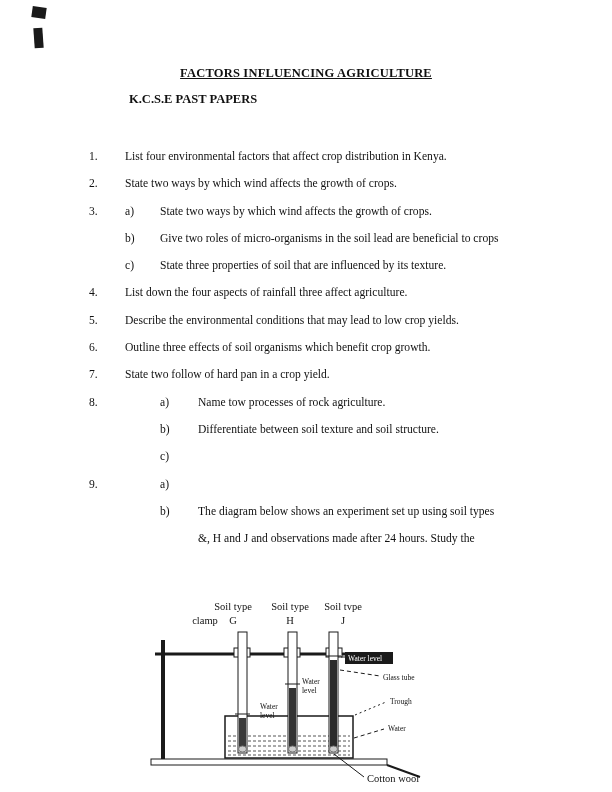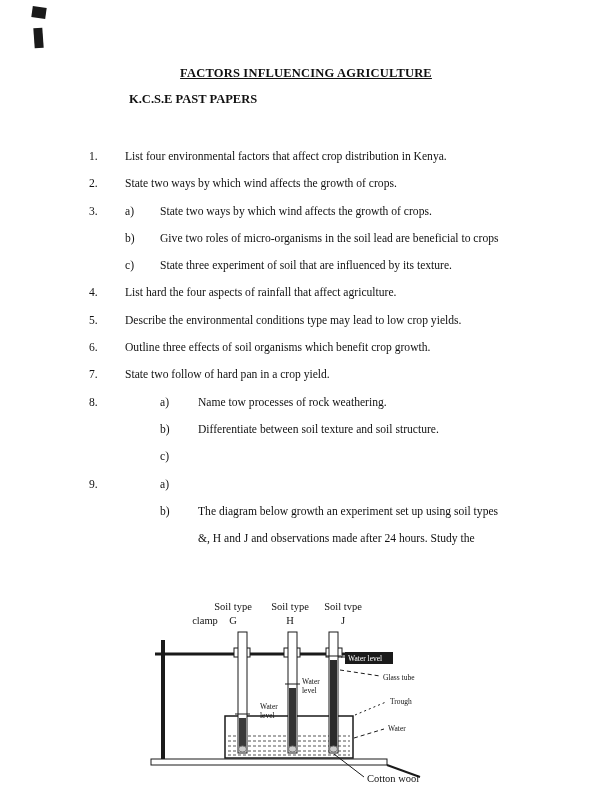--- a/index.html
+++ b/index.html
@@ -73,48 +73,48 @@
       <span class="q-text">State two ways by which wind affects the growth of crops.</span>
     </div>
     <div class="q-row">
       <span class="q-num"></span>
       <span class="q-letter">b)</span>
       <span class="q-text">Give two roles of micro-organisms in the soil lead are beneficial to crops</span>
     </div>
     <div class="q-row">
       <span class="q-num"></span>
       <span class="q-letter">c)</span>
-      <span class="q-text">State three experiment of soil that are influenced by its texture.</span>
+      <span class="q-text">State three properties of soil that are influenced by its texture.</span>
     </div>
 
     <div class="q-row">
       <span class="q-num">4.</span>
-      <span class="q-text">List hard the four aspects of rainfall that affect agriculture.</span>
+      <span class="q-text">List down the four aspects of rainfall three affect agriculture.</span>
     </div>
 
     <div class="q-row">
       <span class="q-num">5.</span>
-      <span class="q-text">Describe the environmental conditions type may lead to low crop yields.</span>
+      <span class="q-text">Describe the environmental conditions that may lead to low crop yields.</span>
     </div>
 
     <div class="q-row">
       <span class="q-num">6.</span>
       <span class="q-text">Outline three effects of soil organisms which benefit crop growth.</span>
     </div>
 
     <div class="q-row">
       <span class="q-num">7.</span>
       <span class="q-text">State two follow of hard pan in a crop yield.</span>
     </div>
 
     <div class="q-row">
       <span class="q-num">8.</span>
       <span class="q-spacer"></span>
       <span class="q-letter2">a)</span>
-      <span class="q-text">Name tow processes of rock weathering.</span>
+      <span class="q-text">Name tow processes of rock agriculture.</span>
     </div>
     <div class="q-row">
       <span class="q-num"></span>
       <span class="q-spacer"></span>
       <span class="q-letter2">b)</span>
       <span class="q-text">Differentiate between soil texture and soil structure.</span>
     </div>
     <div class="q-row">
       <span class="q-num"></span>
       <span class="q-spacer"></span>
@@ -123,21 +123,21 @@
 
     <div class="q-row">
       <span class="q-num">9.</span>
       <span class="q-spacer"></span>
       <span class="q-letter2">a)</span>
     </div>
     <div class="q-row">
       <span class="q-num"></span>
       <span class="q-spacer"></span>
       <span class="q-letter2">b)</span>
-      <span class="q-text">The diagram below growth an experiment set up using soil types</span>
+      <span class="q-text">The diagram below shows an experiment set up using soil types</span>
     </div>
     <div class="q-row">
       <span class="q-num"></span>
       <span class="q-spacer"></span>
       <span class="q-letter2"></span>
       <span class="q-text">&amp;, H and J and observations made after 24 hours. Study the</span>
     </div>
 
   </div>
 

